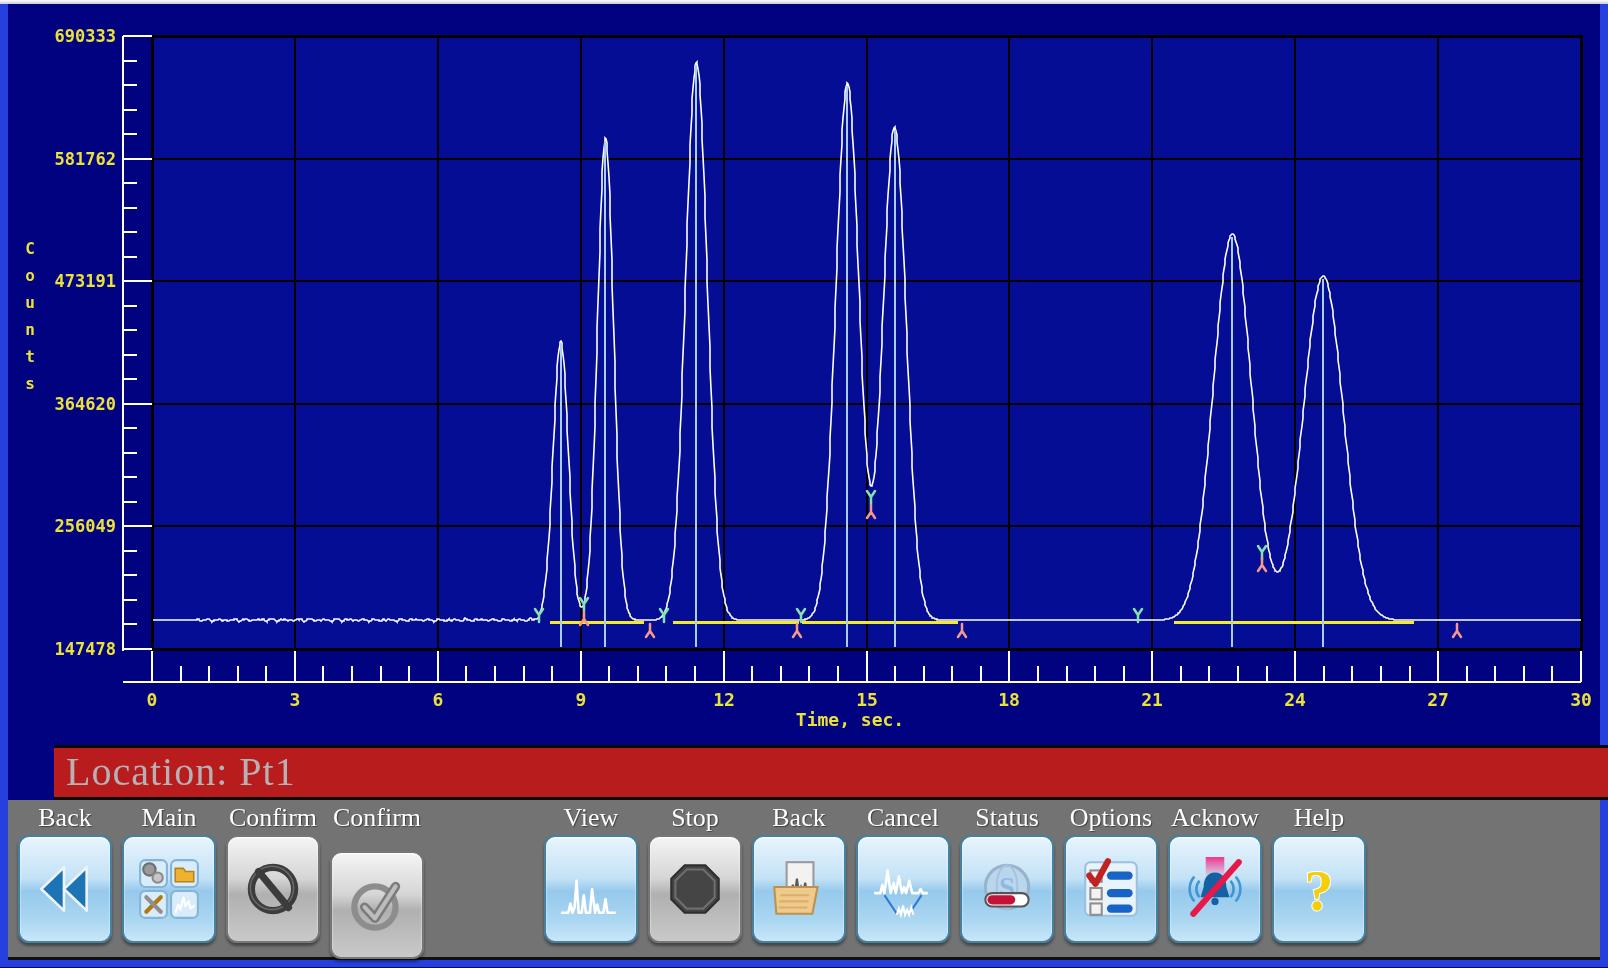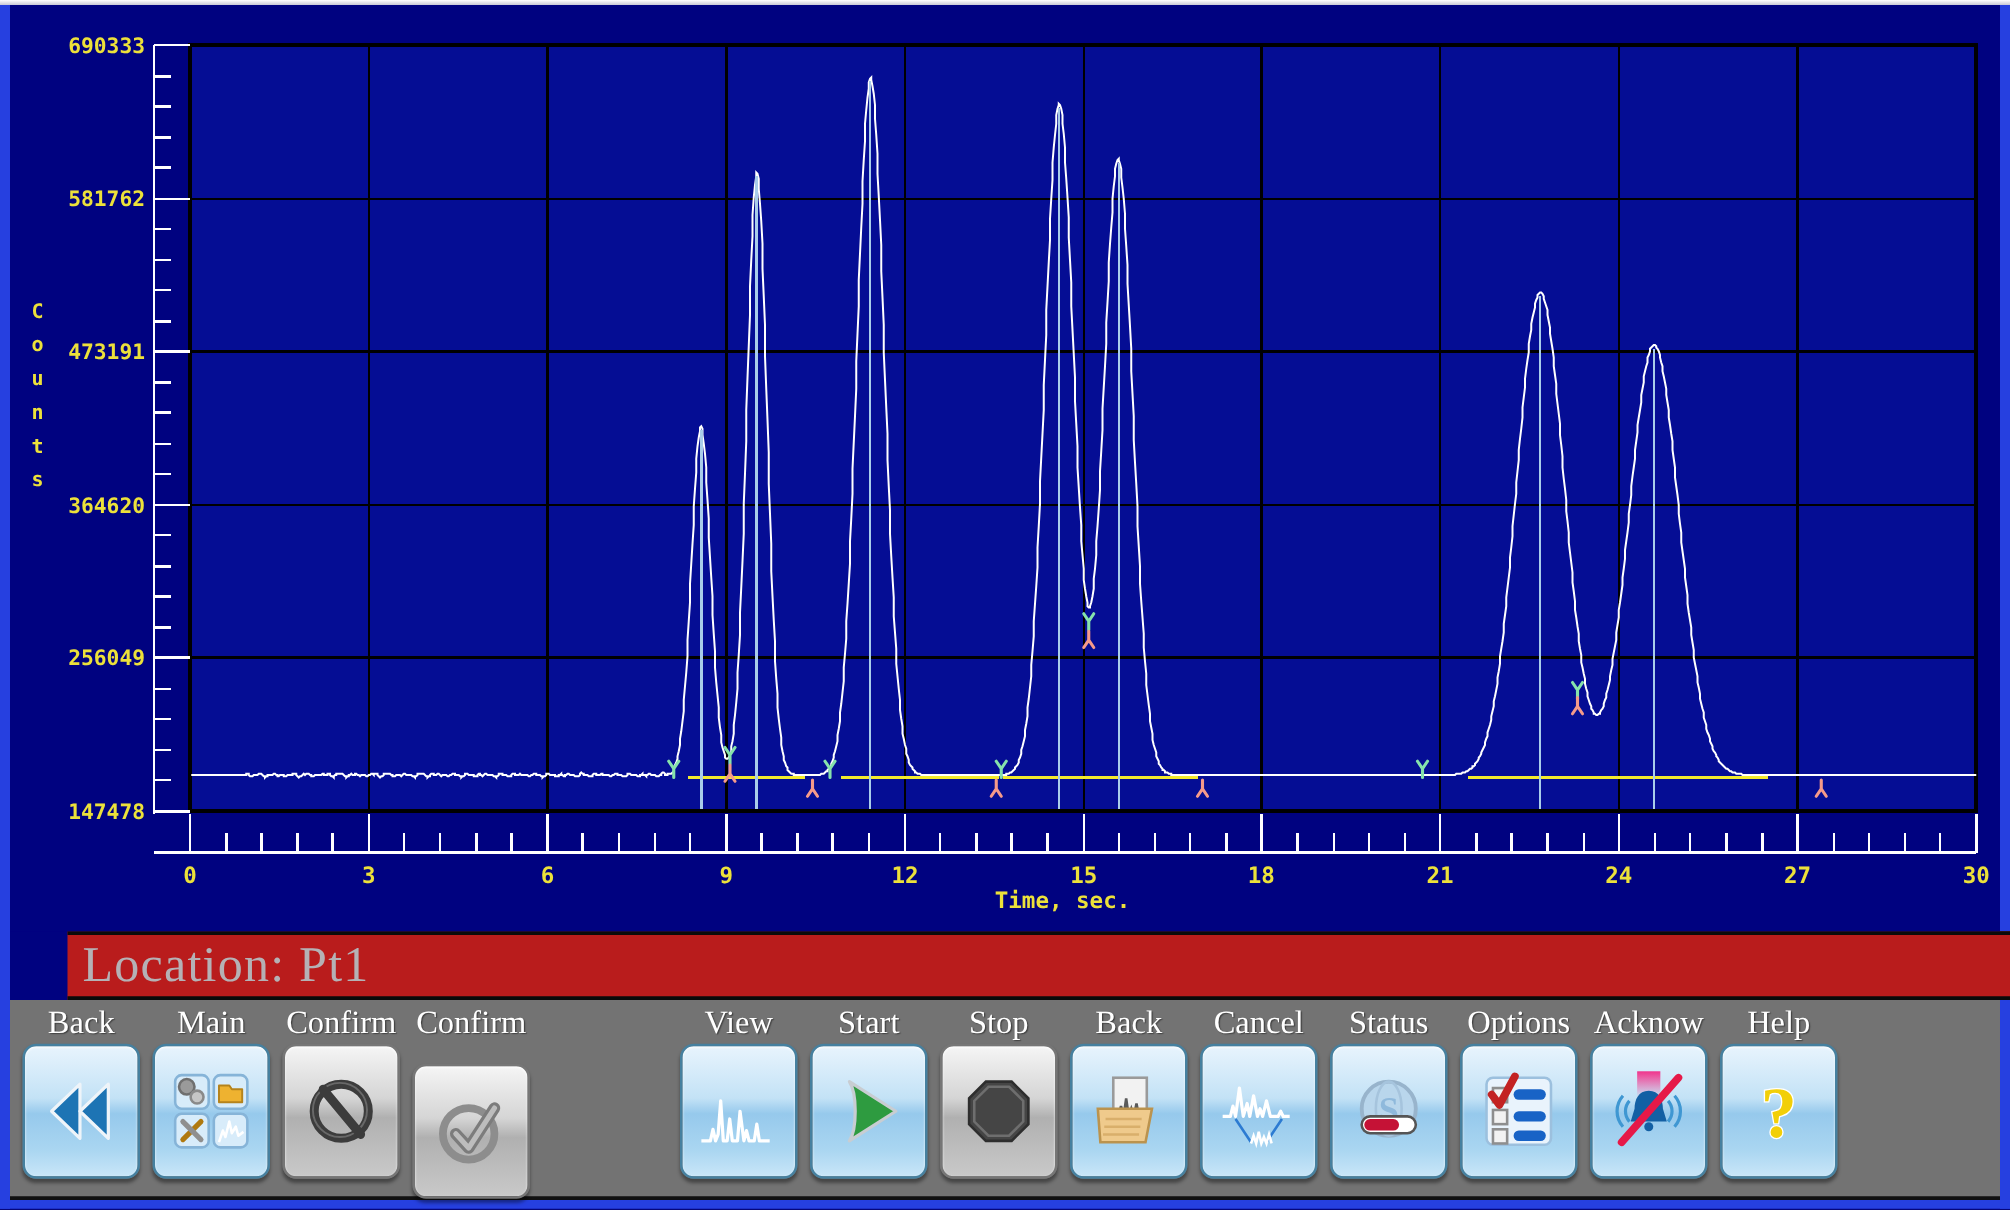--- a/index.html
+++ b/index.html
@@ -237,28 +237,20 @@
 
     <div class="tool">
       <div class="tool-label">View</div>
       <button class="btn blue">
         <svg width="66" height="66" viewBox="0 0 64 64">
           <path d="M3 55 h7 l2 -9 l2 9 l2 -5 l2 -26 l2 31 h3 l2 -17 l2 17 h4 l2 -23 l3 23 l2 -8 l2 8 h4 l2 -13 l2 13 h8" stroke="#ffffff" stroke-width="2.5" fill="none" stroke-linejoin="round"></path>
         </svg>
       </button>
     </div>
 
-    <div class="tool">
-      <div class="tool-label">Start</div>
-      <button class="btn blue">
-        <svg width="66" height="66" viewBox="0 0 64 64">
-          <path d="M17 9 C23 18 23 46 17 55 L53 32 Z" fill="#2e9b40" stroke="#c8cdd2" stroke-width="2.5" stroke-linejoin="round"></path>
-        </svg>
-      </button>
-    </div>
 
     <div class="tool">
       <div class="tool-label">Stop</div>
       <button class="btn gray">
         <svg width="66" height="66" viewBox="0 0 64 64">
           <polygon points="22,9 42,9 55,22 55,42 42,55 22,55 9,42 9,22" fill="#454545" stroke="#2e2e2e" stroke-width="2"></polygon>
           <polygon points="24,13 40,13 51,24 51,40 40,51 24,51 13,40 13,24" fill="none" stroke="#6e6e6e" stroke-width="2"></polygon>
         </svg>
       </button>
     </div>

